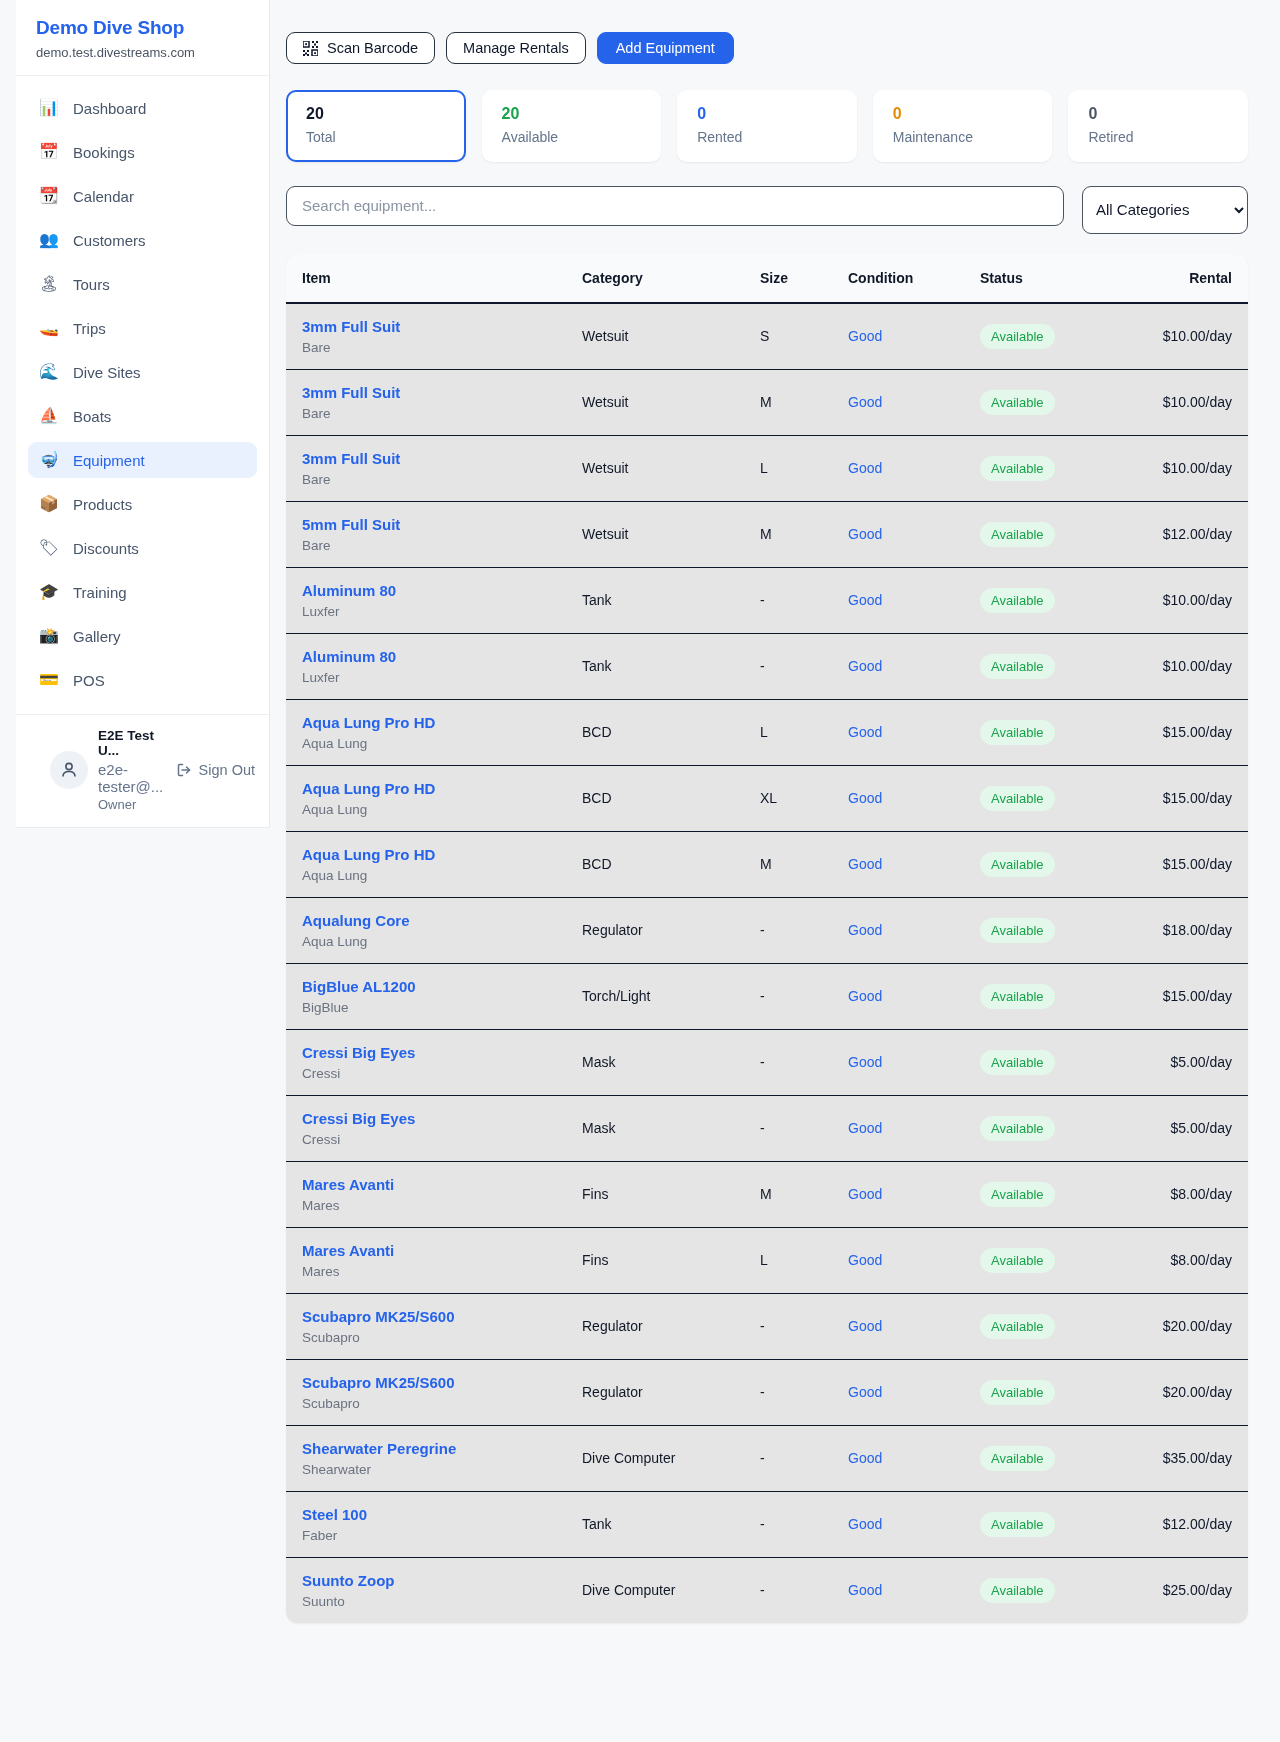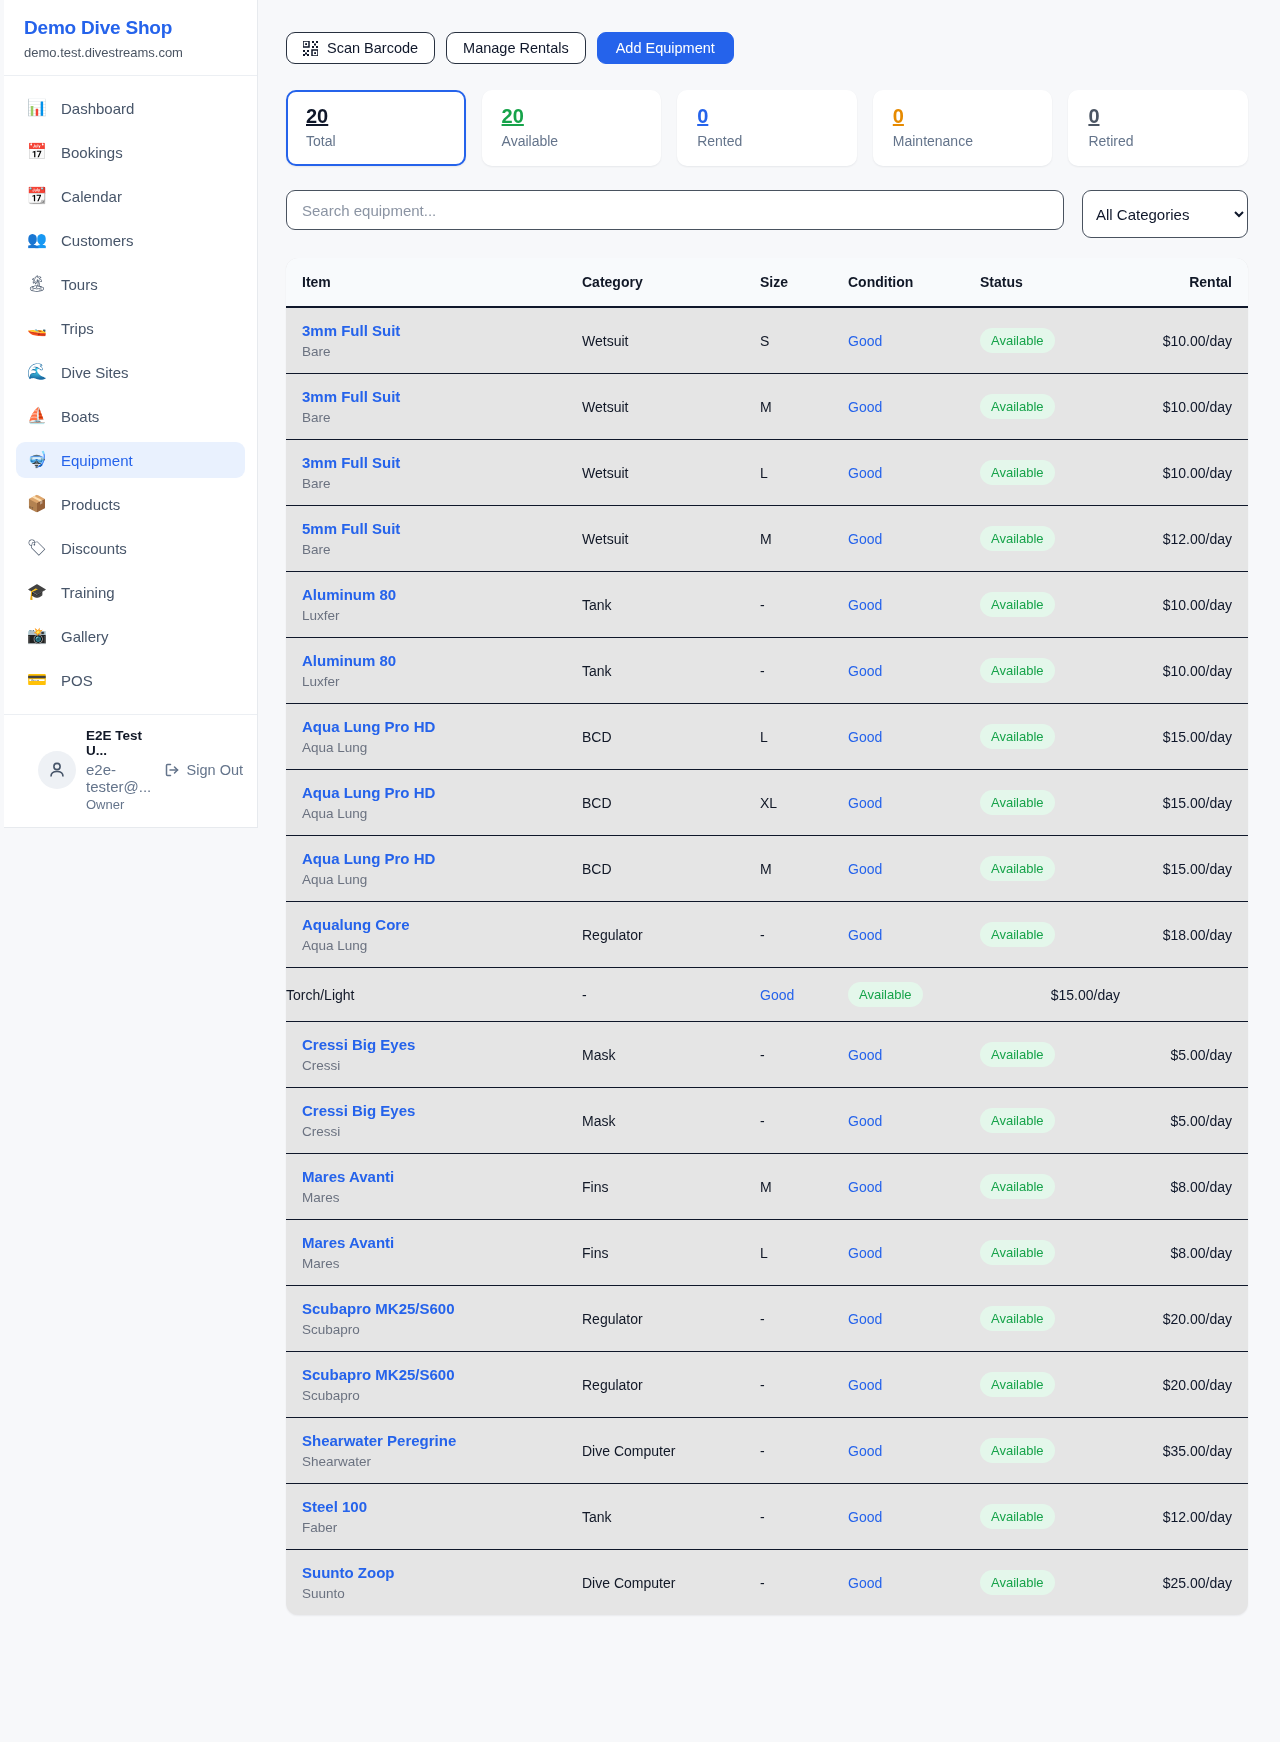--- a/index.html
+++ b/index.html
@@ -8,21 +8,21 @@
     width:1280px; height:1742px;
     background:#f7f8fa;
     font-family:"Liberation Sans", sans-serif;
     color:#0f172a;
     overflow:hidden;
     position:relative;
   }
 
   
   .sidebar {
-    position:absolute; left:4px; top:0; width:254px;
+    position:absolute; left:16px; top:0; width:254px;
     background:#ffffff;
     border-right:1px solid #e7eaee;
     border-bottom:1px solid #e7eaee;
   }
   .sidebar-header { padding:17px 20px 15px; border-bottom:1px solid #eceff3; }
   .brand { color:#2563eb; font-size:19px; font-weight:bold; letter-spacing:-0.2px; }
   .brand-domain { color:#4b5563; font-size:13px; margin-top:6px; }
   .nav { padding:14px 12px 8px; }
   .nav-item {
     display:flex; align-items:center; gap:13px;
@@ -66,21 +66,21 @@
 
   .stats { display:flex; gap:16px; margin-top:26px; }
   .stat-card {
     flex:1; background:#fff; border-radius:10px;
     padding:13px 18px 15px;
     border:2px solid transparent;
     box-shadow:0 1px 2px rgba(16,24,40,.07);
     cursor:pointer;
   }
   .stat-card.active { border-color:#2563eb; }
-  .stat-value { font-size:20px; font-weight:bold; line-height:1.1;text-decoration:underline; }
+  .stat-value { font-size:16px; font-weight:bold; line-height:1.1; }
   .stat-label { font-size:14px; color:#64748b; margin-top:6px; }
 
   .filters { display:flex; gap:18px; margin-top:24px; }
   .search {
     flex:1; height:40px; border:1px solid #49525f; border-radius:9px;
     background:#fff; padding:8px 15px; font-size:15px; color:#111827; outline:none;
     font-family:"Liberation Sans", sans-serif;
   }
   .search::placeholder { color:#8b94a3; }
   .category {
@@ -423,20 +423,24 @@
      <div class="cell c-size">-</div>
      <div class="cell c-condition">
        <span class="cond">Good</span>
      </div>
      <div class="cell c-status">
        <span class="badge">Available</span>
      </div>
      <div class="cell c-rental price">$18.00/day</div>
         </div>
         <div class="trow">
+          <div class="cell c-item">
+       <div class="item-name">BigBlue AL1200</div>
+       <div class="item-brand">BigBlue</div>
+     </div>
      <div class="cell c-category">Torch/Light</div>
      <div class="cell c-size">-</div>
      <div class="cell c-condition">
        <span class="cond">Good</span>
      </div>
      <div class="cell c-status">
        <span class="badge">Available</span>
      </div>
      <div class="cell c-rental price">$15.00/day</div>
         </div>

